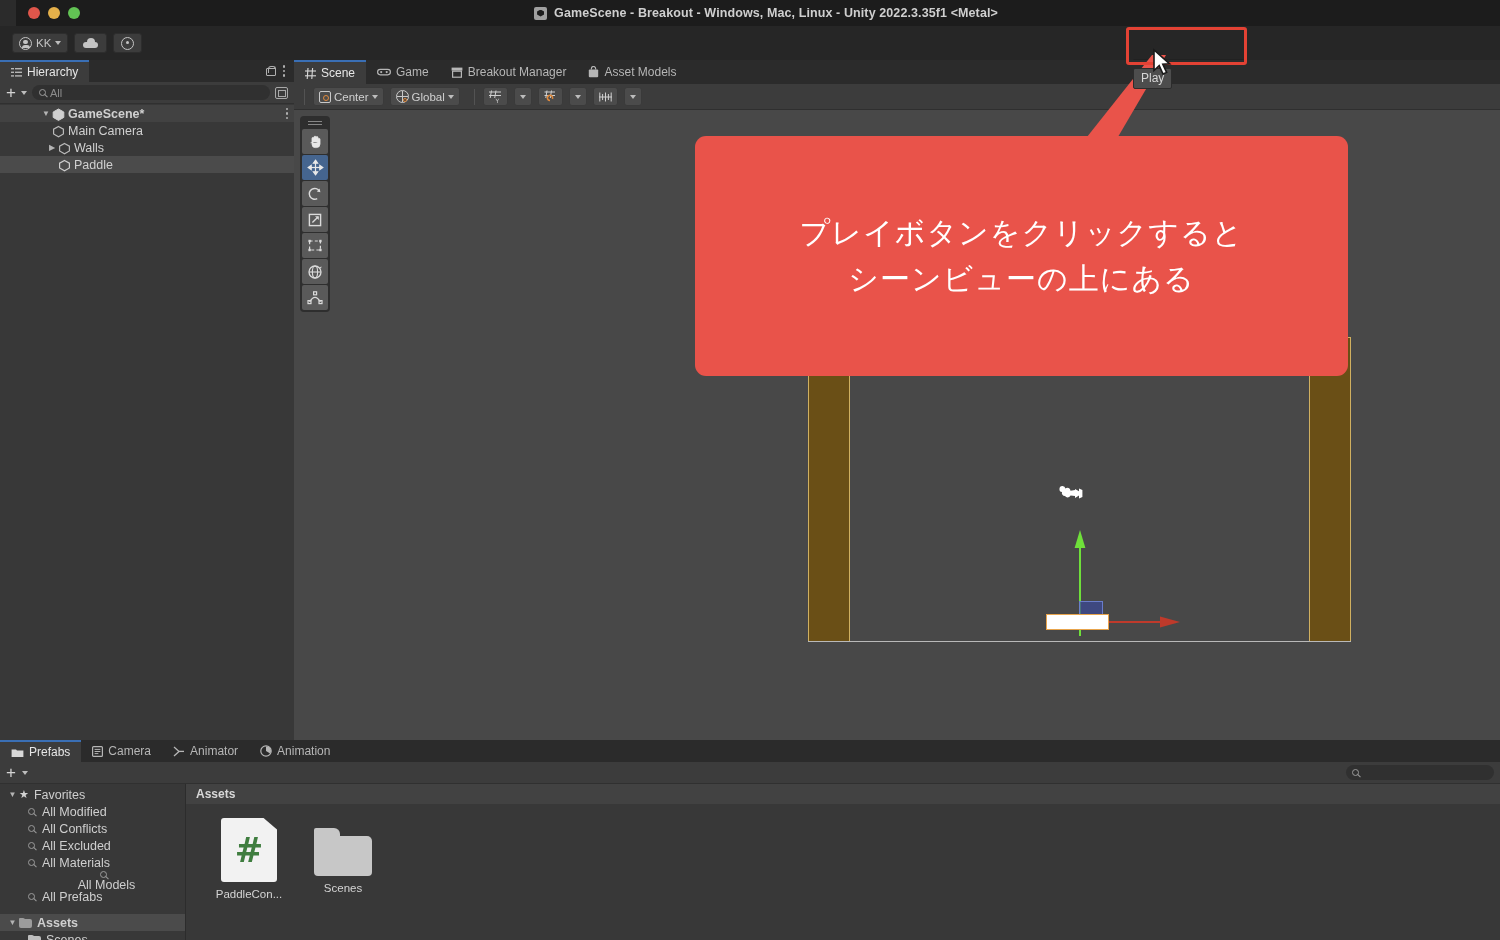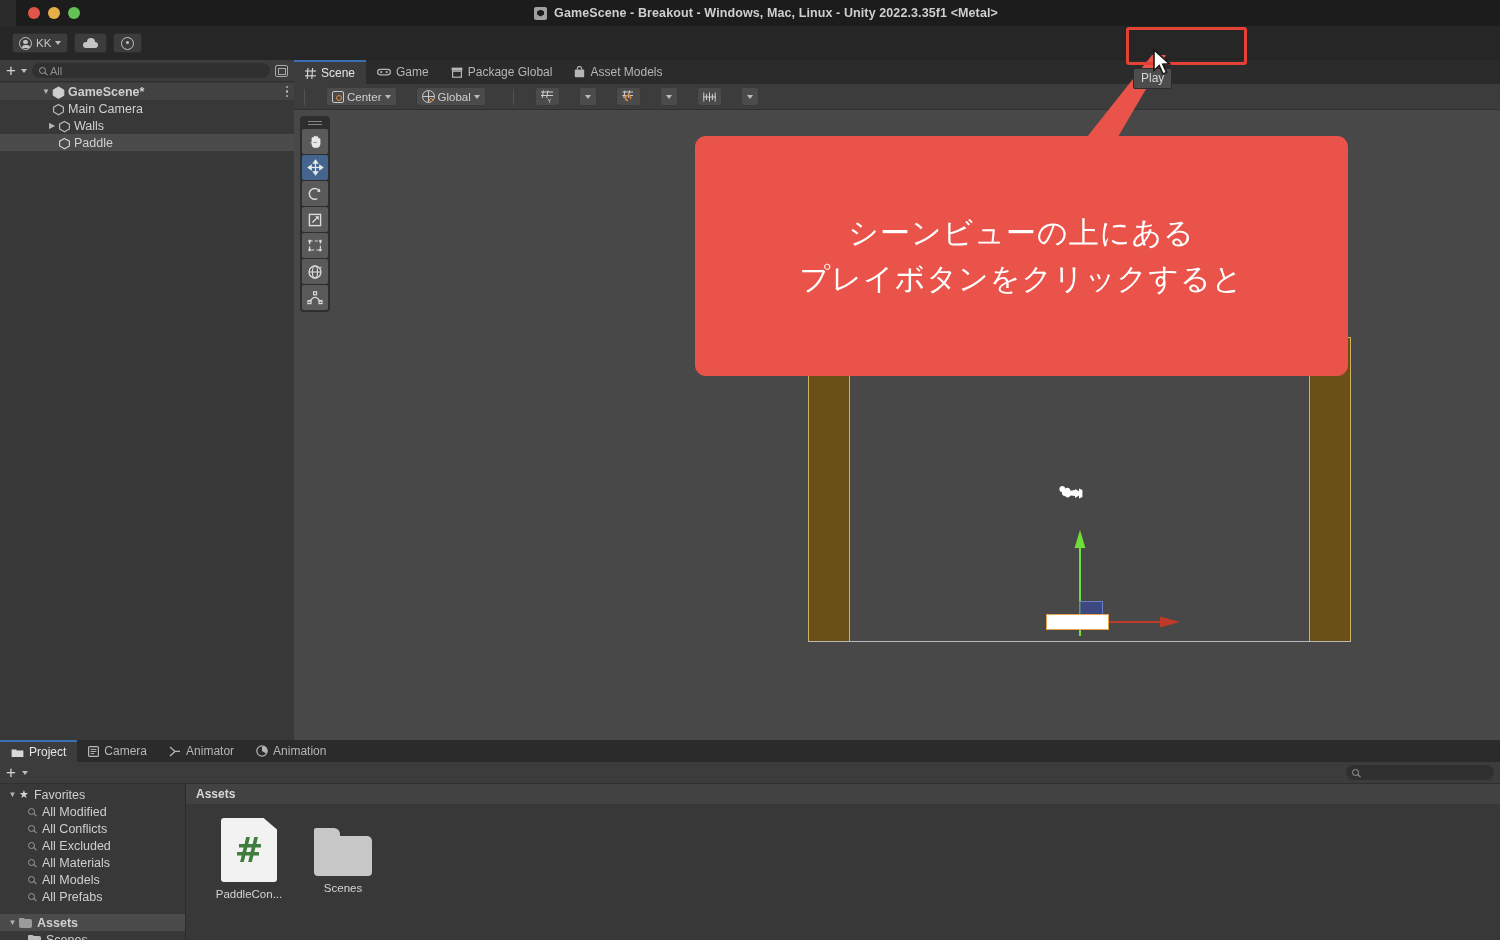--- a/index.html
+++ b/index.html
@@ -208,21 +208,21 @@
   
   .sceneview {
     position: absolute; left: 294px; top: 60px; width: 1206px; height: 680px;
     background: #3c3c3c;
   }
   .scene-tabbar {
     height: 24px; background: #2b2b2b; display: flex; align-items: stretch; text-align: center;
   }
   .scene-toolrow {
     height: 26px; background: #3c3c3c; display: flex; align-items: center;
-    gap: 19px; padding-left: 8px; border-bottom: 1px solid #2f2f2f;
+    gap: 6px; padding-left: 8px; border-bottom: 1px solid #2f2f2f;
   }
   .sep { width: 1px; height: 16px; background: #535353; margin: 0 2px; }
   .st-btn {
     height: 19px; background: #4b4b4b; border: 1px solid #3a3a3a; border-radius: 3px;
     display: flex; align-items: center; gap: 3px; padding: 0 5px;
     color: #d0d0d0; font-size: 11.5px;
   }
   .pivot-ico {
     width: 12px; height: 12px; border: 1.3px solid #c9c9c9; border-radius: 2px;
     position: relative; flex:none;
@@ -411,20 +411,43 @@
       <div class="pc-btn">
         <span class="ico-step">
             <span class="t"></span>
             <span class="b"></span>
           </span>
       </div>
     </div>
   </div>
 
   <div class="hier">
+    <div class="panel-tabbar">
+      <div class="ptab active">
+        <span class="glyph">
+          <svg width="11" height="11" viewBox="0 0 11 11">
+              <rect x="0" y="1" width="3" height="1.4" fill="#b6b6b6"></rect>
+              <rect x="4" y="1" width="7" height="1.4" fill="#b6b6b6"></rect>
+              <rect x="0" y="4.6" width="3" height="1.4" fill="#b6b6b6"></rect>
+              <rect x="4" y="4.6" width="7" height="1.4" fill="#b6b6b6"></rect>
+              <rect x="0" y="8.2" width="3" height="1.4" fill="#b6b6b6"></rect>
+              <rect x="4" y="8.2" width="7" height="1.4" fill="#b6b6b6"></rect>
+            </svg>
+        </span>
+        <span>Hierarchy</span>
+      </div>
+      <div class="hier-tools">
+        <span class="lock-ico"></span>
+        <span class="kebab">
+            <i></i>
+            <i></i>
+            <i></i>
+          </span>
+      </div>
+    </div>
 
     <div class="hier-toolrow">
       <span class="plus-ico">+</span>
       <span class="caret"></span>
       <div class="searchfield">
         <span class="mag"></span>
         <span>All</span>
       </div>
       <span class="winbtn-ico"></span>
     </div>
@@ -501,21 +524,21 @@
         </span>
         <span>Game</span>
       </div>
       <div class="ptab">
         <span class="glyph">
           <svg width="12" height="11" viewBox="0 0 12 11">
               <rect x="0.6" y="0.6" width="10.8" height="3" fill="#b6b6b6"></rect>
               <rect x="1.6" y="4.2" width="8.8" height="6" fill="none" stroke="#b6b6b6" stroke-width="1.2"></rect>
             </svg>
         </span>
-        <span>Package Global</span>
+        <span>Breakout Manager</span>
       </div>
       <div class="ptab">
         <span class="glyph">
           <svg width="11" height="12" viewBox="0 0 11 12">
               <path d="M3.4 3.6 V2.6 a2.1 2.1 0 0 1 4.2 0 V3.6" fill="none" stroke="#b6b6b6" stroke-width="1.2"></path>
               <rect x="0.8" y="3.6" width="9.4" height="7.6" rx="1" fill="#b6b6b6"></rect>
             </svg>
         </span>
         <span>Asset Models</span>
       </div>
@@ -689,39 +712,39 @@
       <div class="paddle-box" style="left:785px; top:491px; width:24px; height:28px;"></div>
 
       <div class="paddle" style="left:752px; top:504px; width:63px; height:16px;"></div>
     </div>
   </div>
 
   <svg class="callout-tail" viewBox="0 0 200 120">
     <path d="M112 0 L126 0 L58 116 L20 116 Z" fill="#e9534a"></path>
   </svg>
   <div class="callout">
+    <p>プレイボタンをクリックすると</p>
     <p>シーンビューの上にある</p>
-    <p>プレイボタンをクリックすると</p>
   </div>
 
   <div class="play-highlight"></div>
   <div class="tooltip-play">Play</div>
   <svg class="cursor-arrow" width="22" height="30" viewBox="0 0 22 30">
     <path d="M2 2 L2 22.5 L7.2 17.6 L11 26 L14.6 24.4 L10.8 16.2 L17.6 15.8 Z" fill="#ffffff" stroke="#1a1a1a" stroke-width="1.6"></path>
   </svg>
 
   <div class="project">
     <div class="panel-tabbar">
       <div class="ptab active">
         <span class="glyph">
           <svg width="13" height="11" viewBox="0 0 13 11">
               <path d="M0.6 2.4 h4.4 l1 1.2 h6.4 V10 H0.6 Z" fill="#d8d8d8"></path>
             </svg>
         </span>
-        <span>Project</span>
+        <span>Prefabs</span>
       </div>
       <div class="ptab">
         <span class="glyph">
           <svg width="11" height="11" viewBox="0 0 11 11">
               <rect x="0.6" y="0.6" width="9.8" height="9.8" rx="1" fill="none" stroke="#b6b6b6" stroke-width="1.2"></rect>
               <line x1="2.6" y1="3.4" x2="8.4" y2="3.4" stroke="#b6b6b6" stroke-width="1"></line>
               <line x1="2.6" y1="5.5" x2="8.4" y2="5.5" stroke="#b6b6b6" stroke-width="1"></line>
               <line x1="2.6" y1="7.6" x2="6.4" y2="7.6" stroke="#b6b6b6" stroke-width="1"></line>
             </svg>
         </span>
@@ -772,21 +795,21 @@
           <span>All Conflicts</span>
         </div>
         <div class="prow" style="padding-left:28px;">
           <span class="mag" style="margin-right:7px;"></span>
           <span>All Excluded</span>
         </div>
         <div class="prow" style="padding-left:28px;">
           <span class="mag" style="margin-right:7px;"></span>
           <span>All Materials</span>
         </div>
-        <div class="prow" style="padding-left:28px;">
+        <div class="prow" style="padding-left:28px;flex-direction:column;">
           <span class="mag" style="margin-right:7px;"></span>
           <span>All Models</span>
         </div>
         <div class="prow" style="padding-left:28px;">
           <span class="mag" style="margin-right:7px;"></span>
           <span>All Prefabs</span>
         </div>
         <div style="height:9px;"></div>
         <div class="prow sel" style="padding-left:6px;">
           <span class="tarrow" style="width:13px;">▼</span>

